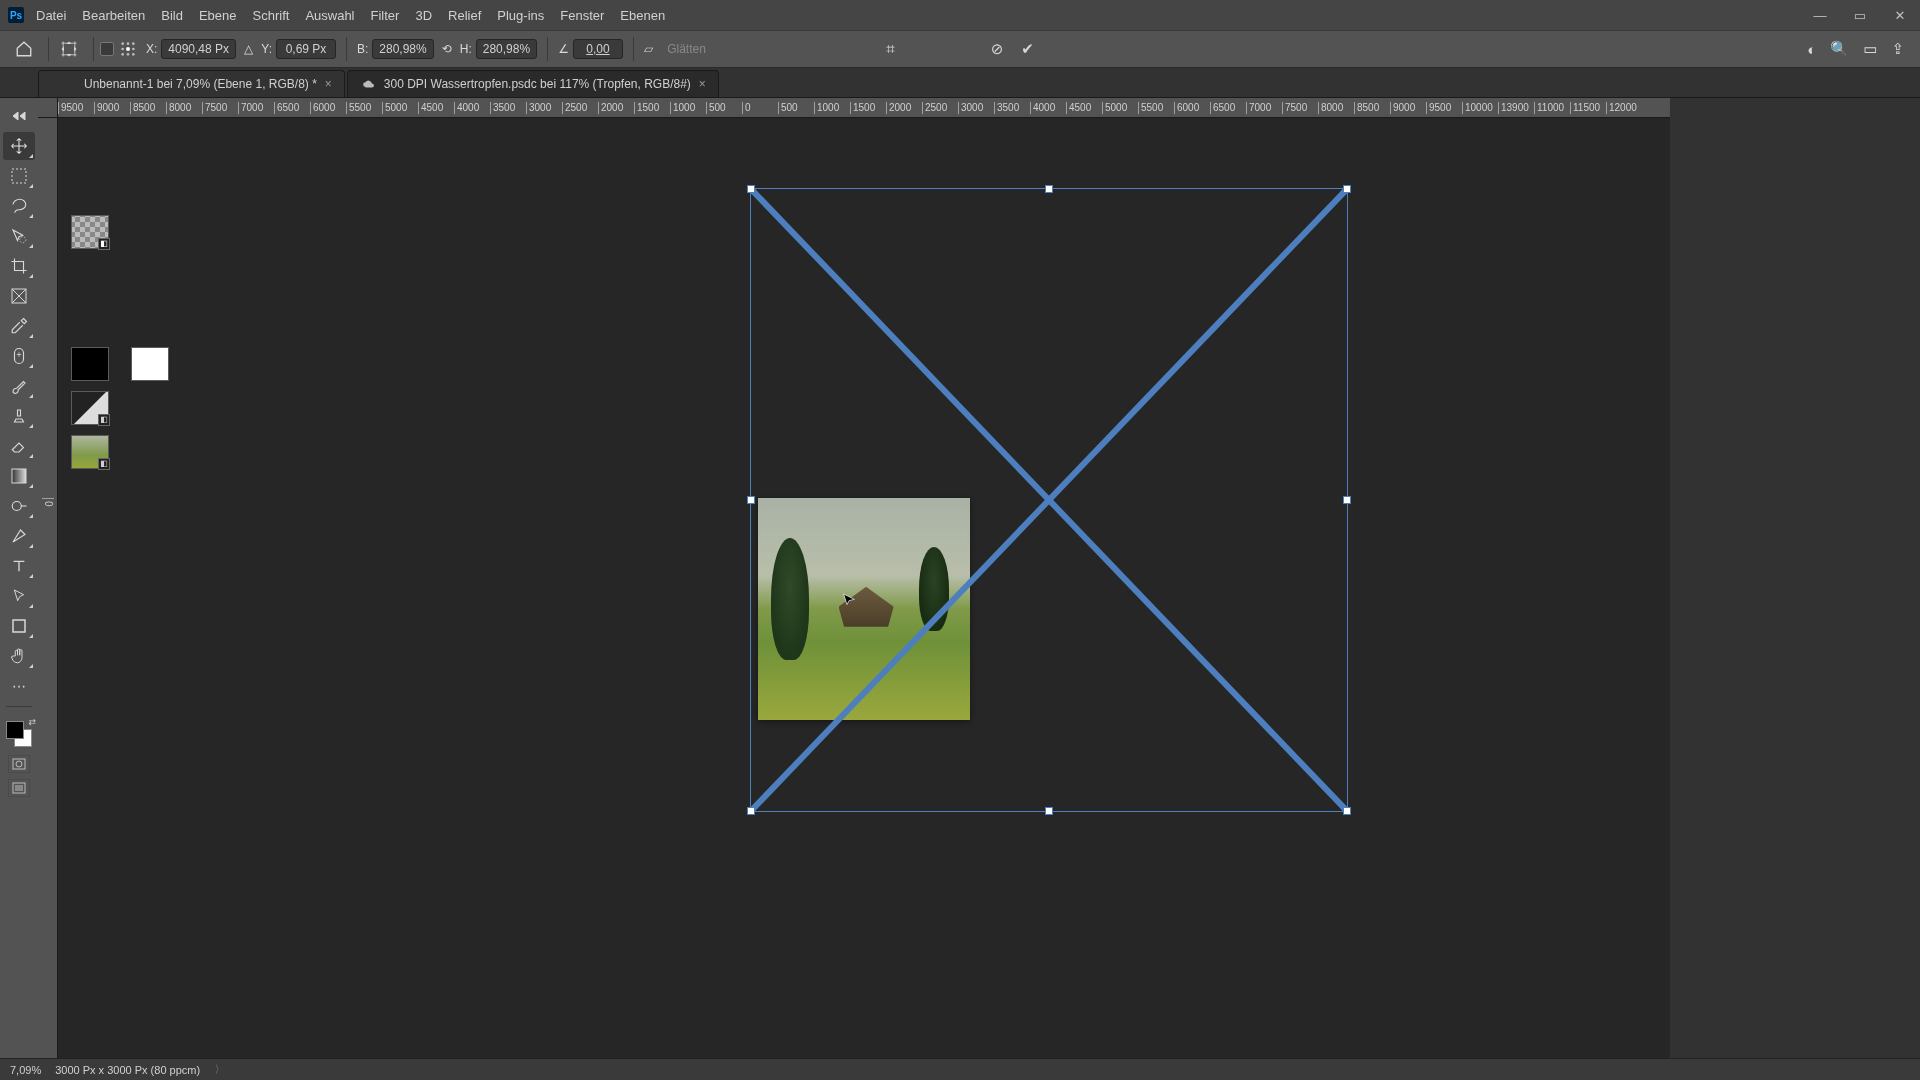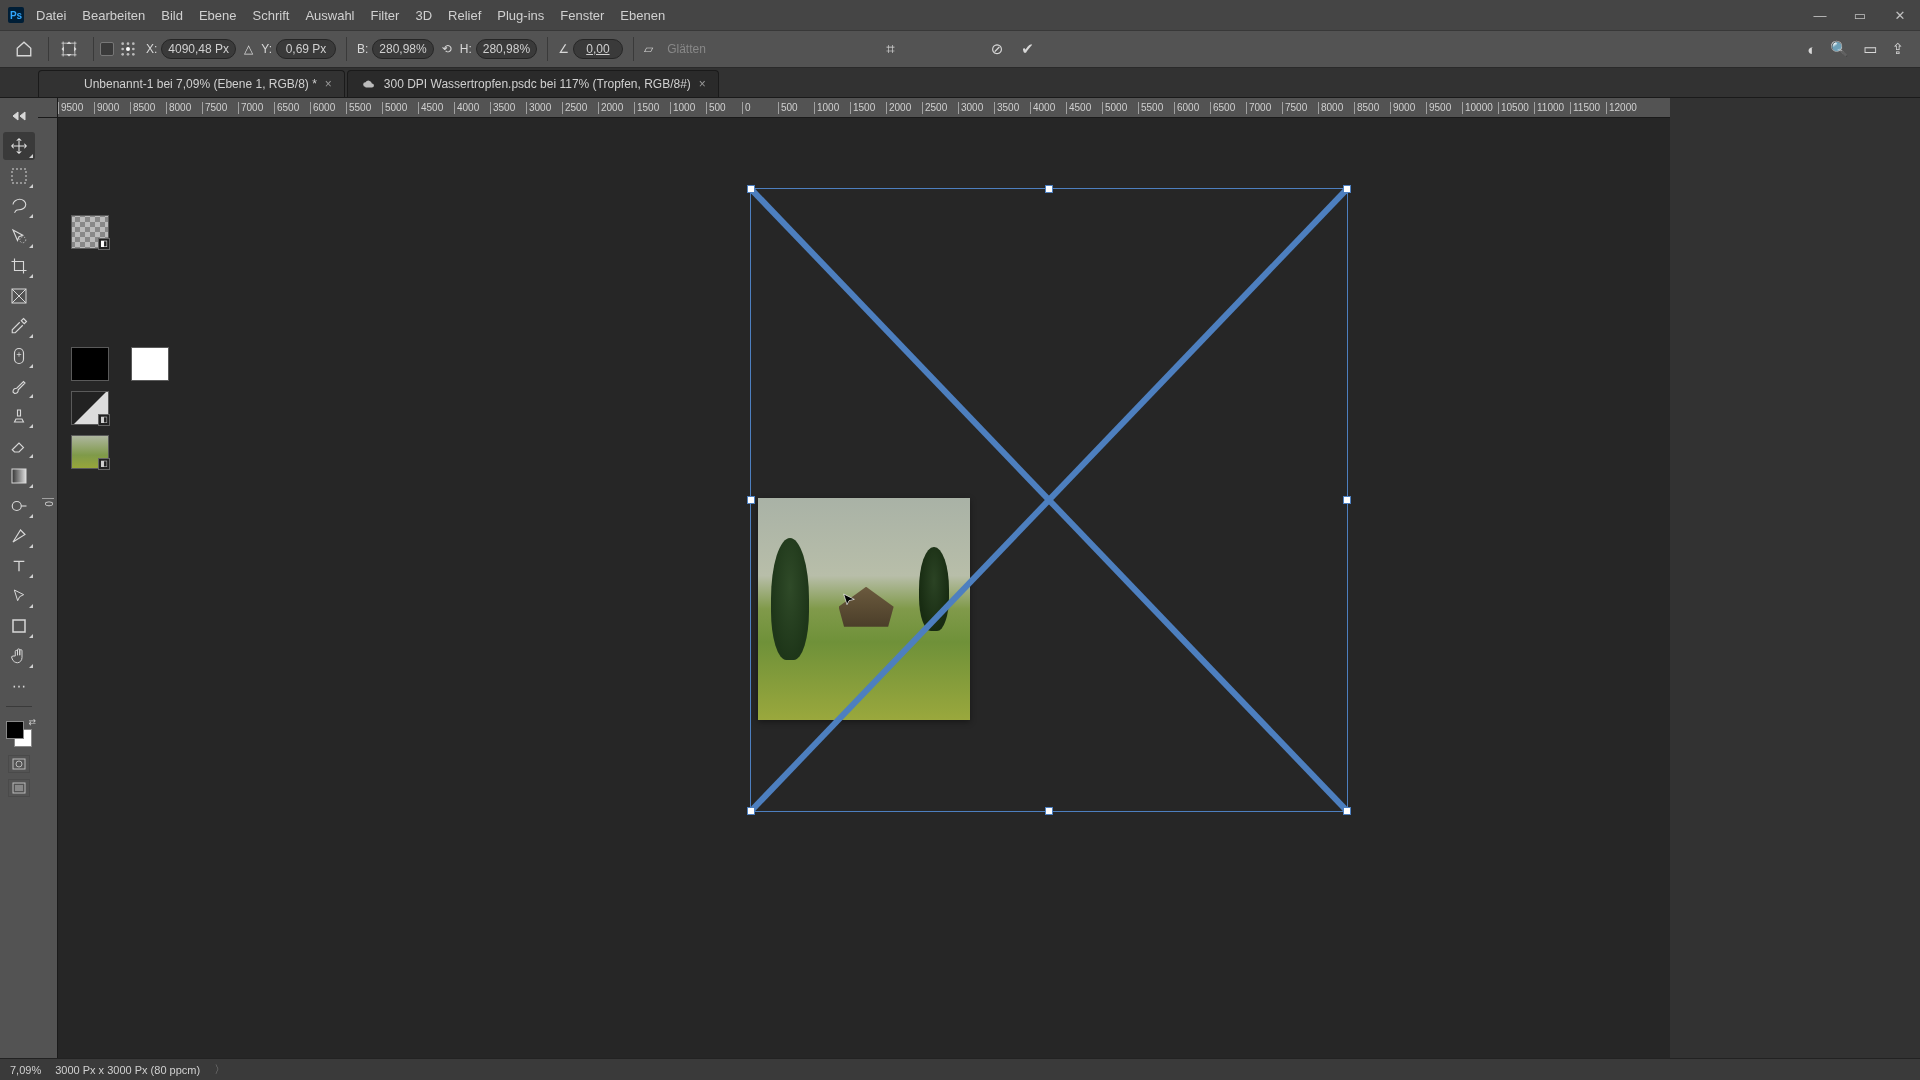--- a/index.html
+++ b/index.html
@@ -7,21 +7,21 @@
   .menubar { height:30px; background:#454545; display:flex; align-items:center; padding-left:8px; font-size:13px; }
   .menubar .app-icon { width:16px; height:16px; background:#001e36; border-radius:2px; margin-right:12px; display:flex; align-items:center; justify-content:center; color:#31a8ff; font-weight:bold; font-size:10px;}
   .menubar .menu-item { margin-right:16px; cursor:default; }
   .menubar .spacer { flex:1; }
   .menubar .win-btn { width:40px; text-align:center; font-size:13px; color:#c0c0c0;}
   .optionbar { height:38px; background:#535353; display:flex; align-items:center; padding:0 10px; font-size:12px; border-top:1px solid #383838; border-bottom:1px solid #2a2a2a;}
   .optionbar .btn { width:28px; height:28px; display:flex; align-items:center; justify-content:center; margin-right:4px;}
   .optionbar .home-icon svg, .optionbar svg { display:block; }
   .optionbar .sep { width:1px; height:24px; background:#3a3a3a; margin:0 6px;}
   .optionbar .label { margin:0 4px; color:#d8d8d8;}
-  .optionbar .numfield { background:#3a3a3a; border:1px solid #262626; padding:2px 6px; min-width:60px; text-align:center; border-radius:10px; margin-right:4px;}
+  .optionbar .numfield { background:#3a3a3a; border:1px solid #262626; padding:2px 6px; min-width:60px; text-align:center; border-radius:3px; margin-right:4px;}
   .optionbar .chk { width:14px; height:14px; border:1px solid #777; border-radius:2px; margin-right:4px; background:#3a3a3a;}
   .optionbar .ghost { color:#888; margin-left:10px;}
   .optionbar .right { margin-left:auto; display:flex; gap:14px; align-items:center; padding-right:6px;}
   .optionbar .right .ico, .optionbar .center-icons .ico { color:#d8d8d8; font-size:15px;}
   .optionbar .center-icons { position:absolute; left:50%; transform:translateX(-50%); display:flex; gap:18px;}
   .tabbar { height:30px; background:#323232; display:flex; align-items:flex-end; padding-left:38px; border-bottom:1px solid #1a1a1a;}
   .tabbar .tab { background:#3f3f3f; padding:6px 12px 6px 14px; font-size:12px; border-radius:4px 4px 0 0; margin-right:2px; display:flex; align-items:center; gap:8px; border:1px solid #1a1a1a; border-bottom:none;}
   .tabbar .tab.active { background:#323232;padding-left:45px; }
   .tabbar .tab .close { color:#999; font-size:12px;}
   .work { position:relative; height:calc(1080px - 30px - 38px - 30px - 22px); display:flex; }
@@ -365,21 +365,21 @@
           <div class="tick" style="left: 1080px;">5500</div>
           <div class="tick" style="left: 1116px;">6000</div>
           <div class="tick" style="left: 1152px;">6500</div>
           <div class="tick" style="left: 1188px;">7000</div>
           <div class="tick" style="left: 1224px;">7500</div>
           <div class="tick" style="left: 1260px;">8000</div>
           <div class="tick" style="left: 1296px;">8500</div>
           <div class="tick" style="left: 1332px;">9000</div>
           <div class="tick" style="left: 1368px;">9500</div>
           <div class="tick" style="left: 1404px;">10000</div>
-          <div class="tick" style="left: 1440px;">10500</div>
+          <div class="tick" style="left: 1440px;">13900</div>
           <div class="tick" style="left: 1476px;">11000</div>
           <div class="tick" style="left: 1512px;">11500</div>
           <div class="tick" style="left: 1548px;">12000</div>
         </div>
     </div>
     <div class="rulers-col">
       <div class="ruler-v" id="rulerv" style="height:100%;">
         <div class="tick" style="top:380px;">0</div>
       </div>
     </div>

